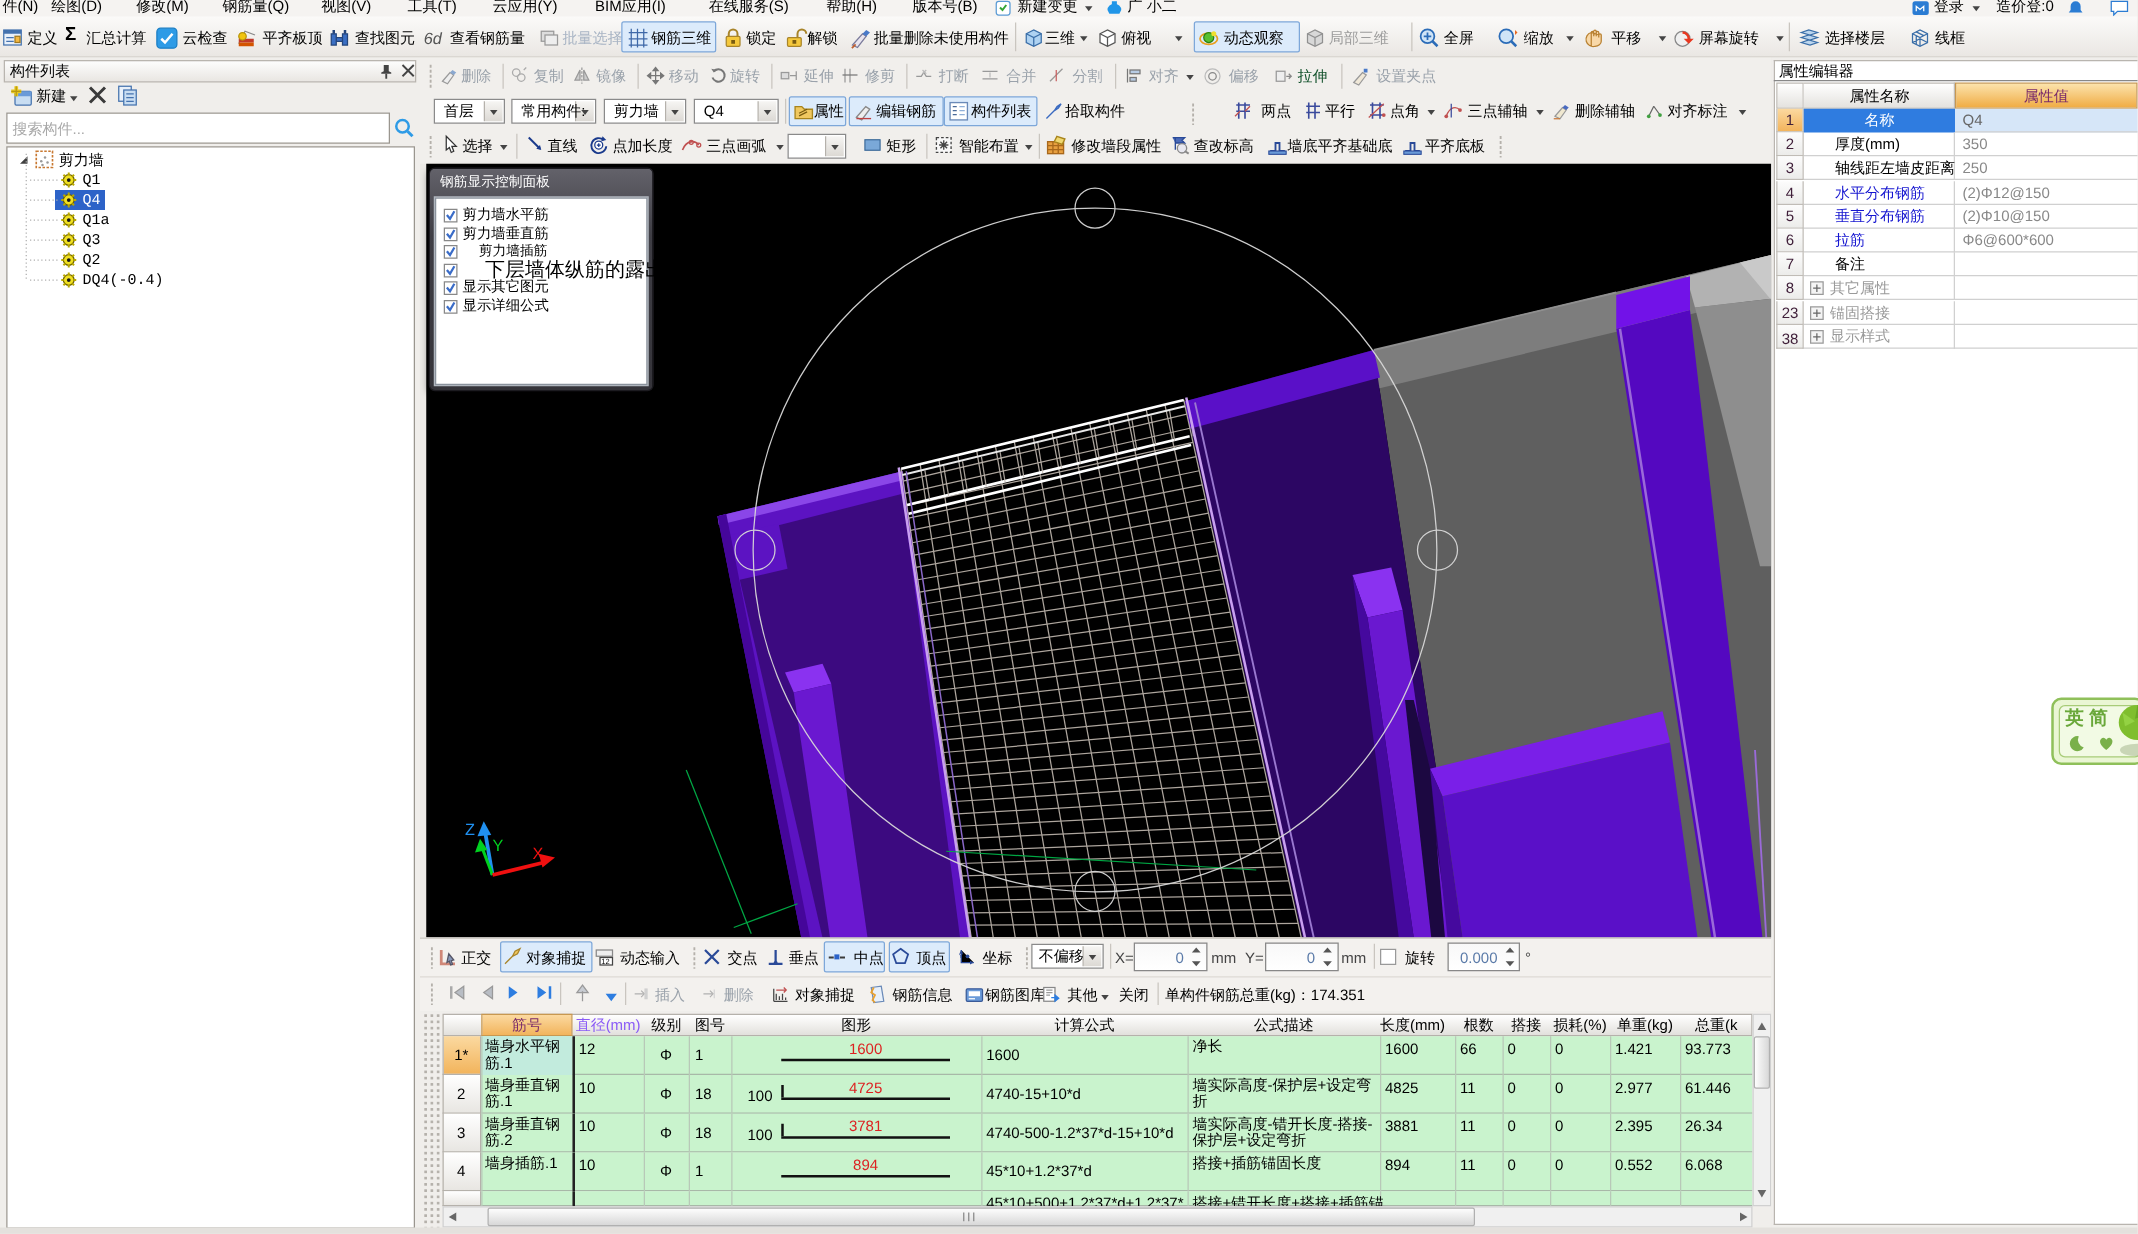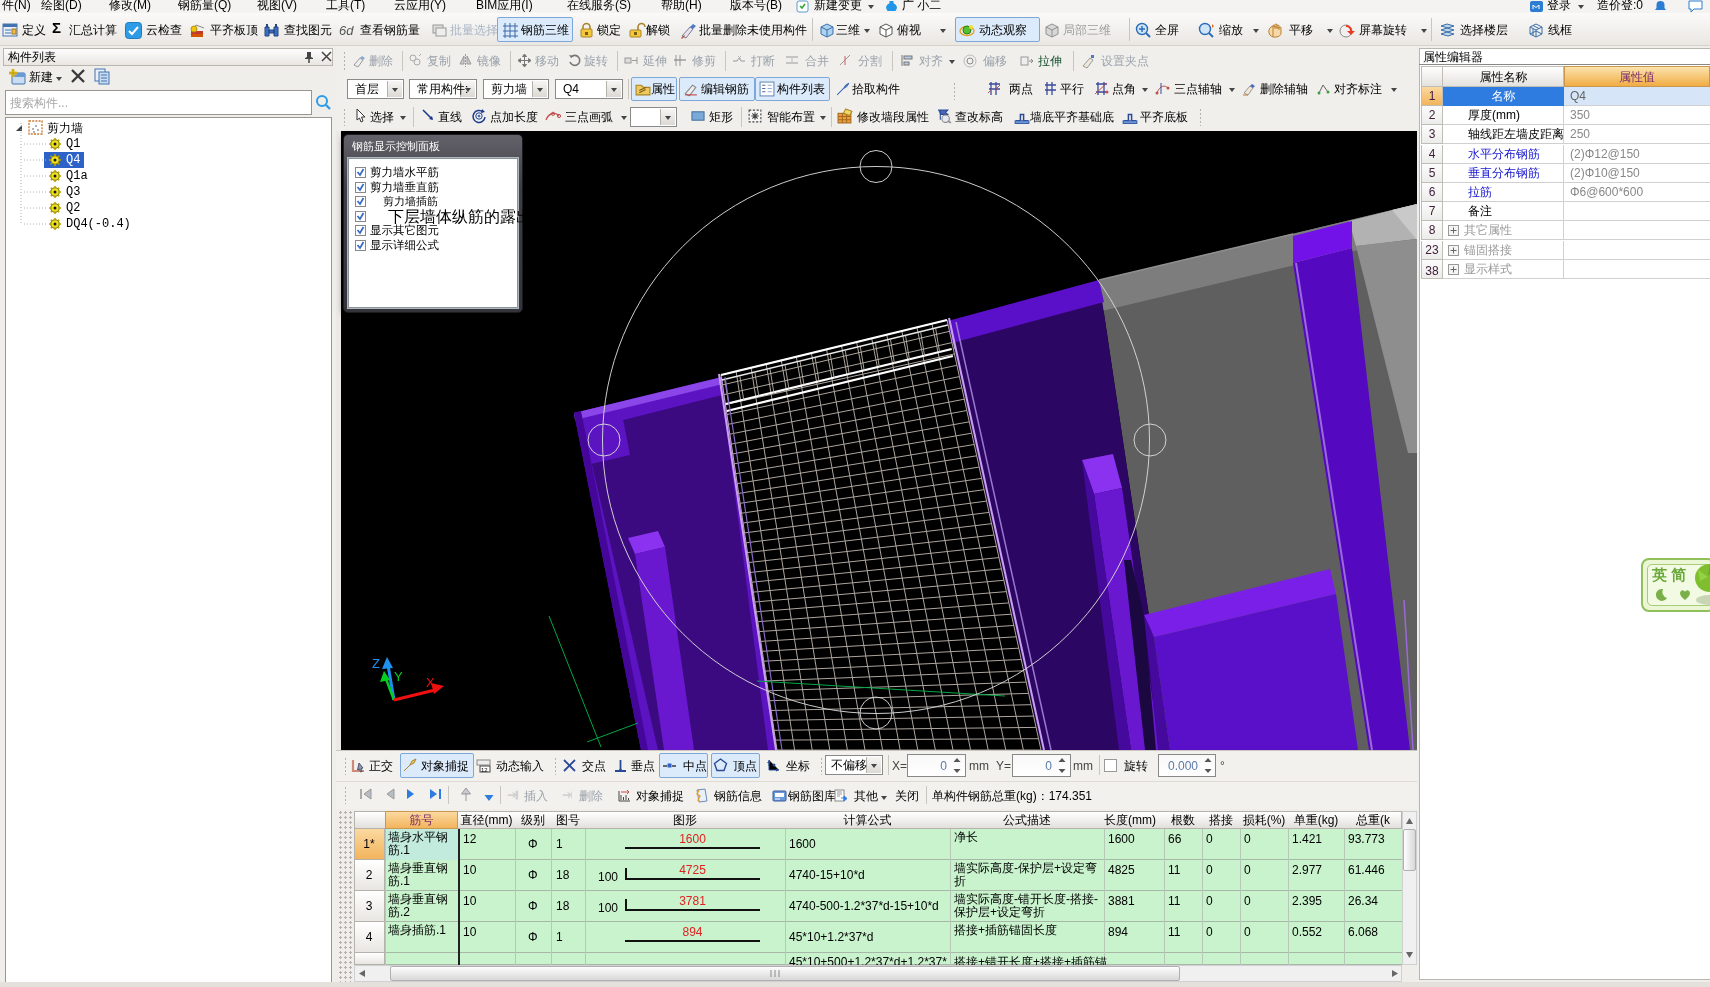--- a/index.html
+++ b/index.html
@@ -847,21 +847,21 @@
 <div class="tx" style="left:854px;top:789px;color:#000">其他</div>
 <div class="car" style="left:881px;top:794px"></div>
 <div class="tx" style="left:895px;top:789px;color:#000">关闭</div>
 <div class="sep" style="left:926px;top:786px;height:18px;bottom:auto"></div>
 <div class="tx" style="left:932px;top:789px">单构件钢筋总重(kg)：174.351</div>
 <div class="ab" style="left:336px;top:809px;width:1081px;height:178px;background:#f0eeeb"></div>
 <div class="ab" style="left:338px;top:810px;width:15px;height:172px;background-image:radial-gradient(circle,#b5b1ab 1px,transparent 1.2px);background-size:5px 5px"></div>
 <div class="ab" style="left:354px;top:811px;width:1048px;height:18px;background:linear-gradient(#ffffff,#e2e0dc);border:1px solid #b5b1ab"></div>
 <div class="ab" style="left:385px;top:811px;width:73px;height:18px;background:linear-gradient(#fbd9a0,#f2b45c);border:1px solid #c89850"></div>
 <div class="tx" style="left:385px;top:813px;width:73px;text-align:center;color:#7a2a6a;overflow:hidden">筋号</div>
-<div class="tx" style="left:458px;top:813px;width:57px;text-align:center;color:#000000;overflow:hidden">直径(mm)</div>
+<div class="tx" style="left:458px;top:813px;width:57px;text-align:center;color:#8b5cf6;overflow:hidden">直径(mm)</div>
 <div class="tx" style="left:515px;top:813px;width:36px;text-align:center;color:#000;overflow:hidden">级别</div>
 <div class="tx" style="left:551px;top:813px;width:34px;text-align:center;color:#000;overflow:hidden">图号</div>
 <div class="tx" style="left:585px;top:813px;width:200px;text-align:center;color:#000;overflow:hidden">图形</div>
 <div class="tx" style="left:785px;top:813px;width:165px;text-align:center;color:#000;overflow:hidden">计算公式</div>
 <div class="tx" style="left:950px;top:813px;width:154px;text-align:center;color:#000;overflow:hidden">公式描述</div>
 <div class="tx" style="left:1104px;top:813px;width:60px;color:#000;overflow:hidden">长度(mm)</div>
 <div class="tx" style="left:1164px;top:813px;width:38px;text-align:center;color:#000;overflow:hidden">根数</div>
 <div class="tx" style="left:1202px;top:813px;width:38px;text-align:center;color:#000;overflow:hidden">搭接</div>
 <div class="tx" style="left:1240px;top:813px;width:48px;text-align:center;color:#000;overflow:hidden">损耗(%)</div>
 <div class="tx" style="left:1288px;top:813px;width:56px;text-align:center;color:#000;overflow:hidden">单重(kg)</div>

